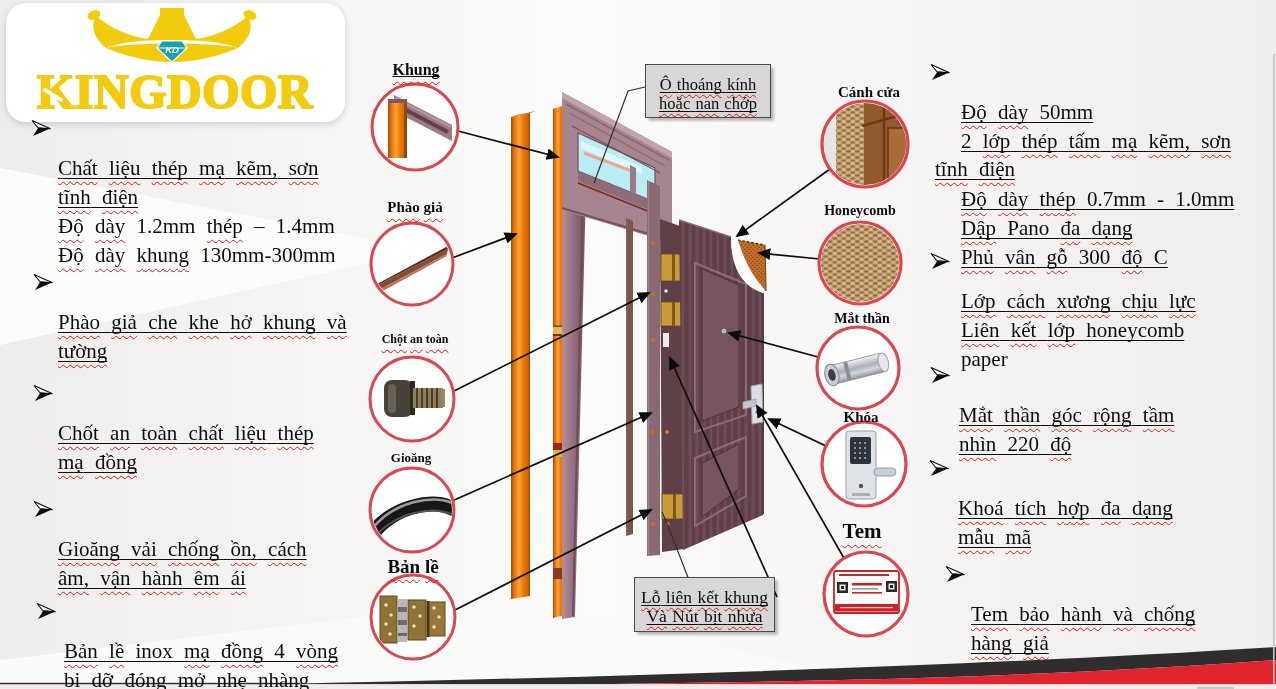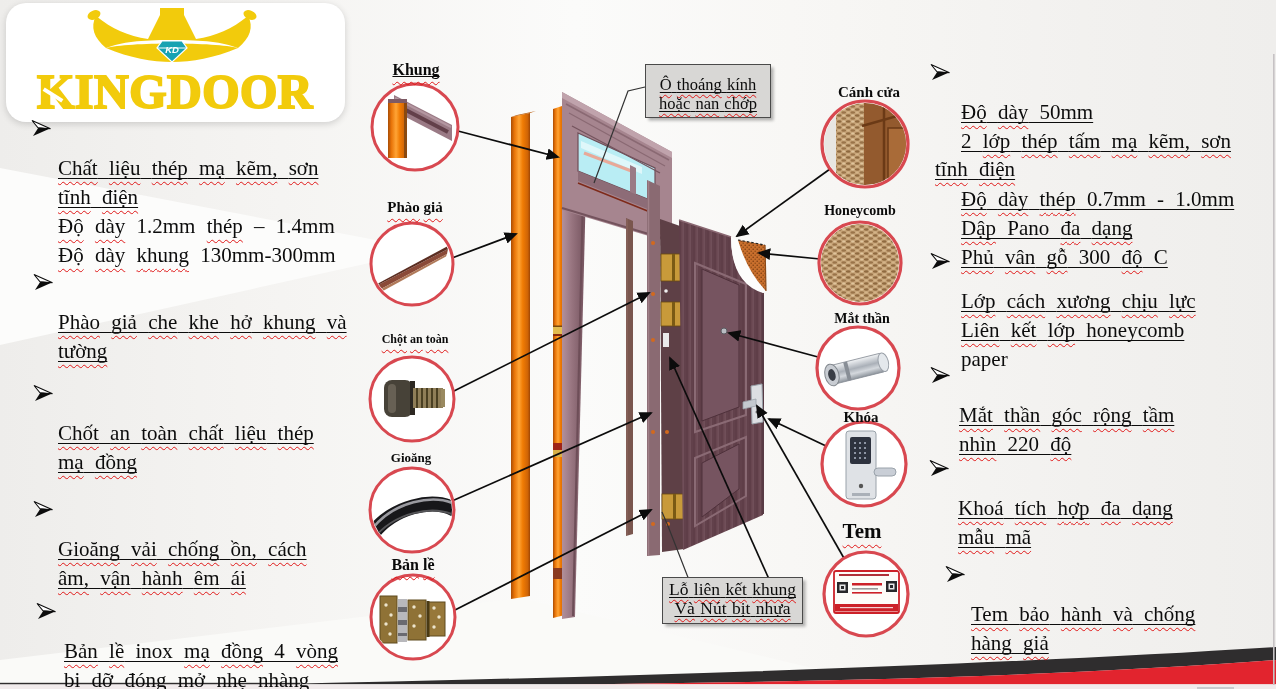--- a/index.html
+++ b/index.html
@@ -389,21 +389,21 @@
 <div class="bu" style="left:945px;top:566px"><svg width="20" height="17" viewBox="0 0 20 17">
       <path d="M1,0.5 L19.5,8.8 L7,7.8 Z" fill="#ffffff" stroke="#0c0c0c" stroke-width="1.1"></path>
       <path d="M19,8.6 L7.5,7.6 L2,16 Z" fill="#0c0c0c"></path>
     </svg></div>
 <div class="txt abs" style="left:971px;top:559.5px"><u><span class="w">Tem</span> <span class="w">bảo</span> <span class="w">hành</span> <span class="w">và</span> <span class="w">chống</span><br><span class="w">hàng</span> <span class="w">giả</span></u></div>
 
 <div class="lab ser" style="left:416px;top:61px;font-size:16px"><u><span class="w">Khung</span></u></div>
 <div class="lab ser" style="left:415px;top:199px;font-size:15px"><span class="w">Phào</span> <span class="w">giả</span></div>
 <div class="lab ser" style="left:415px;top:332px;font-size:12px"><span class="w">Chột</span> <span class="w">an</span> <span class="w">toàn</span></div>
 <div class="lab san" style="left:411px;top:450px;font-size:13px">Gioăng</div>
-<div class="lab ser" style="left:413px;top:556px;font-size:16px"><span class="w">Bản</span> <span class="w">lề</span></div>
+<div class="lab ser" style="left:413px;top:556px;font-size:19px"><span class="w">Bản</span> <span class="w">lề</span></div>
 <div class="lab san" style="left:869px;top:84px;font-size:15px">Cánh cửa</div>
 <div class="lab san" style="left:860px;top:203px;font-size:14px">Honeycomb</div>
 <div class="lab san" style="left:862px;top:311px;font-size:14px">Mắt thần</div>
 <div class="lab san" style="left:861px;top:409px;font-size:15px">Khóa</div>
 <div class="lab ser" style="left:862px;top:519px;font-size:21px"><span class="w">Tem</span></div>
 
 <div class="box" style="left:645px;top:64px;width:124px;height:41px;font-size:16.5px;line-height:18.5px;padding-top:11px;white-space:nowrap;word-spacing:1px"><u><span class="w">Ô</span> <span class="w">thoáng</span> <span class="w">kính</span><br><span class="w">hoặc</span> <span class="w">nan</span> <span class="w">chớp</span></u></div>
-<div class="box" style="left:662px;top:577px;width:139px;height:43px;font-size:17.5px;line-height:19px;padding-top:2px;white-space:nowrap;word-spacing:1px"><u><span class="w">Lỗ</span> <span class="w">liên</span> <span class="w">kết</span> <span class="w">khung</span><br><span class="w">Và</span> <span class="w">Nút</span> <span class="w">bịt</span> <span class="w">nhựa</span></u></div>
+<div class="box" style="left:634px;top:577px;width:139px;height:43px;font-size:17.5px;line-height:19px;padding-top:10px;white-space:nowrap;word-spacing:1px"><u><span class="w">Lỗ</span> <span class="w">liên</span> <span class="w">kết</span> <span class="w">khung</span><br><span class="w">Và</span> <span class="w">Nút</span> <span class="w">bịt</span> <span class="w">nhựa</span></u></div>
 
 </body></html>

